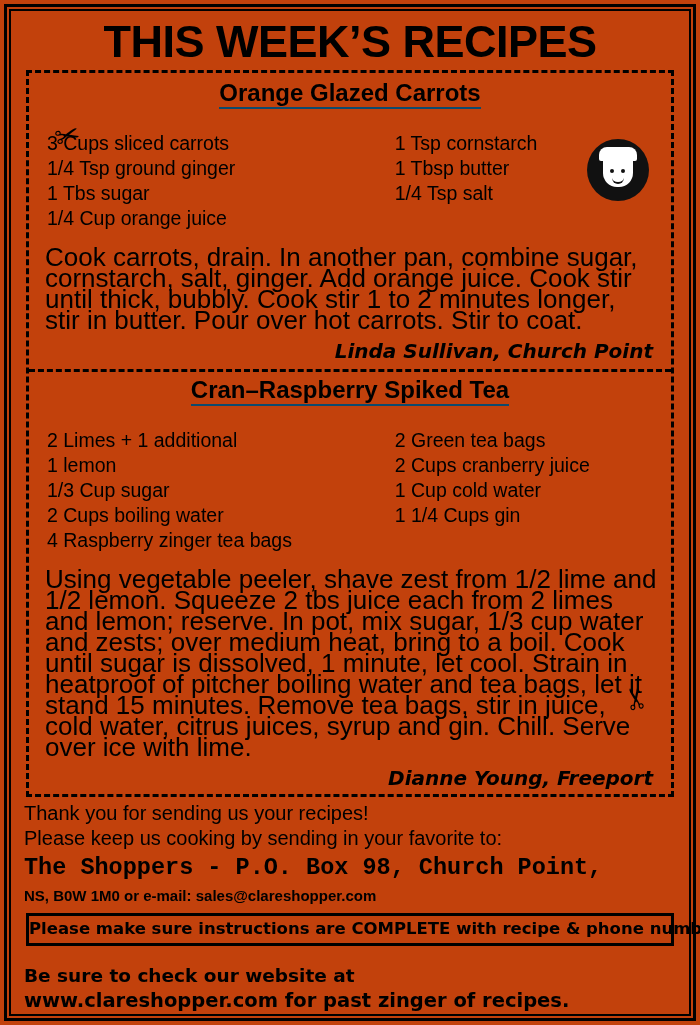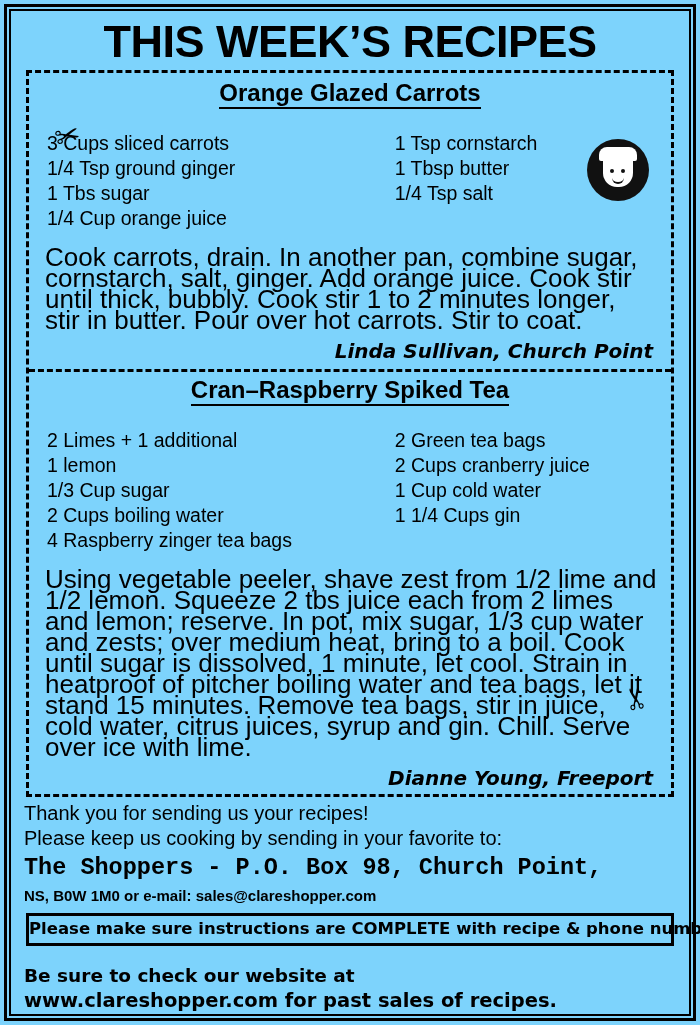--- a/index.html
+++ b/index.html
@@ -12,21 +12,21 @@
     height: 1025px;
     font-family: "Liberation Sans", sans-serif;
     color: #000000;
     overflow: hidden;
   }
   .page {
     position: relative;
     width: 700px;
     height: 1025px;
     box-sizing: border-box;
-    background: #7dd3fc;
+    background: #c2410c;
   }
   
   .frame-outer {
     position: absolute;
     left: 4px;
     top: 4px;
     right: 4px;
     bottom: 4px;
     border: 3px solid #000;
     box-sizing: border-box;
@@ -75,21 +75,21 @@
   }
 
   .recipe-title {
     text-align: center;
     font-weight: bold;
     font-size: 24px;
     line-height: 28px;
     margin: 0 0 2px 0;
   }
   .recipe-title span {
-    border-bottom: 2px solid #000000;
+    border-bottom: 2px solid #0c4a6e;
     padding-bottom: 1px;
   }
 
   .ing-wrap {
     display: flex;
     margin-top: 24px;
   }
   .ing-col {
     font-size: 19.5px;
     line-height: 25px;
@@ -296,17 +296,17 @@
 
     </div>
 
     <div class="footer">
       <div class="f-line1">Thank you for sending us your recipes!</div>
       <div class="f-line2">Please keep us cooking by sending in your favorite to:</div>
       <div class="f-addr1">The Shoppers - P.O. Box 98, Church Point,</div>
       <div class="f-addr2">NS, B0W 1M0 or e-mail: sales@clareshopper.com</div>
       <div class="notice">Please make sure instructions are COMPLETE with recipe &amp; phone number.</div>
       <div class="f-web1">Be sure to check our website at</div>
-      <div class="f-web2">www.clareshopper.com for past sales of recipes.</div>
+      <div class="f-web2">www.clareshopper.com for past zinger of recipes.</div>
     </div>
 
   </div>
 </div>
 
 </body></html>

